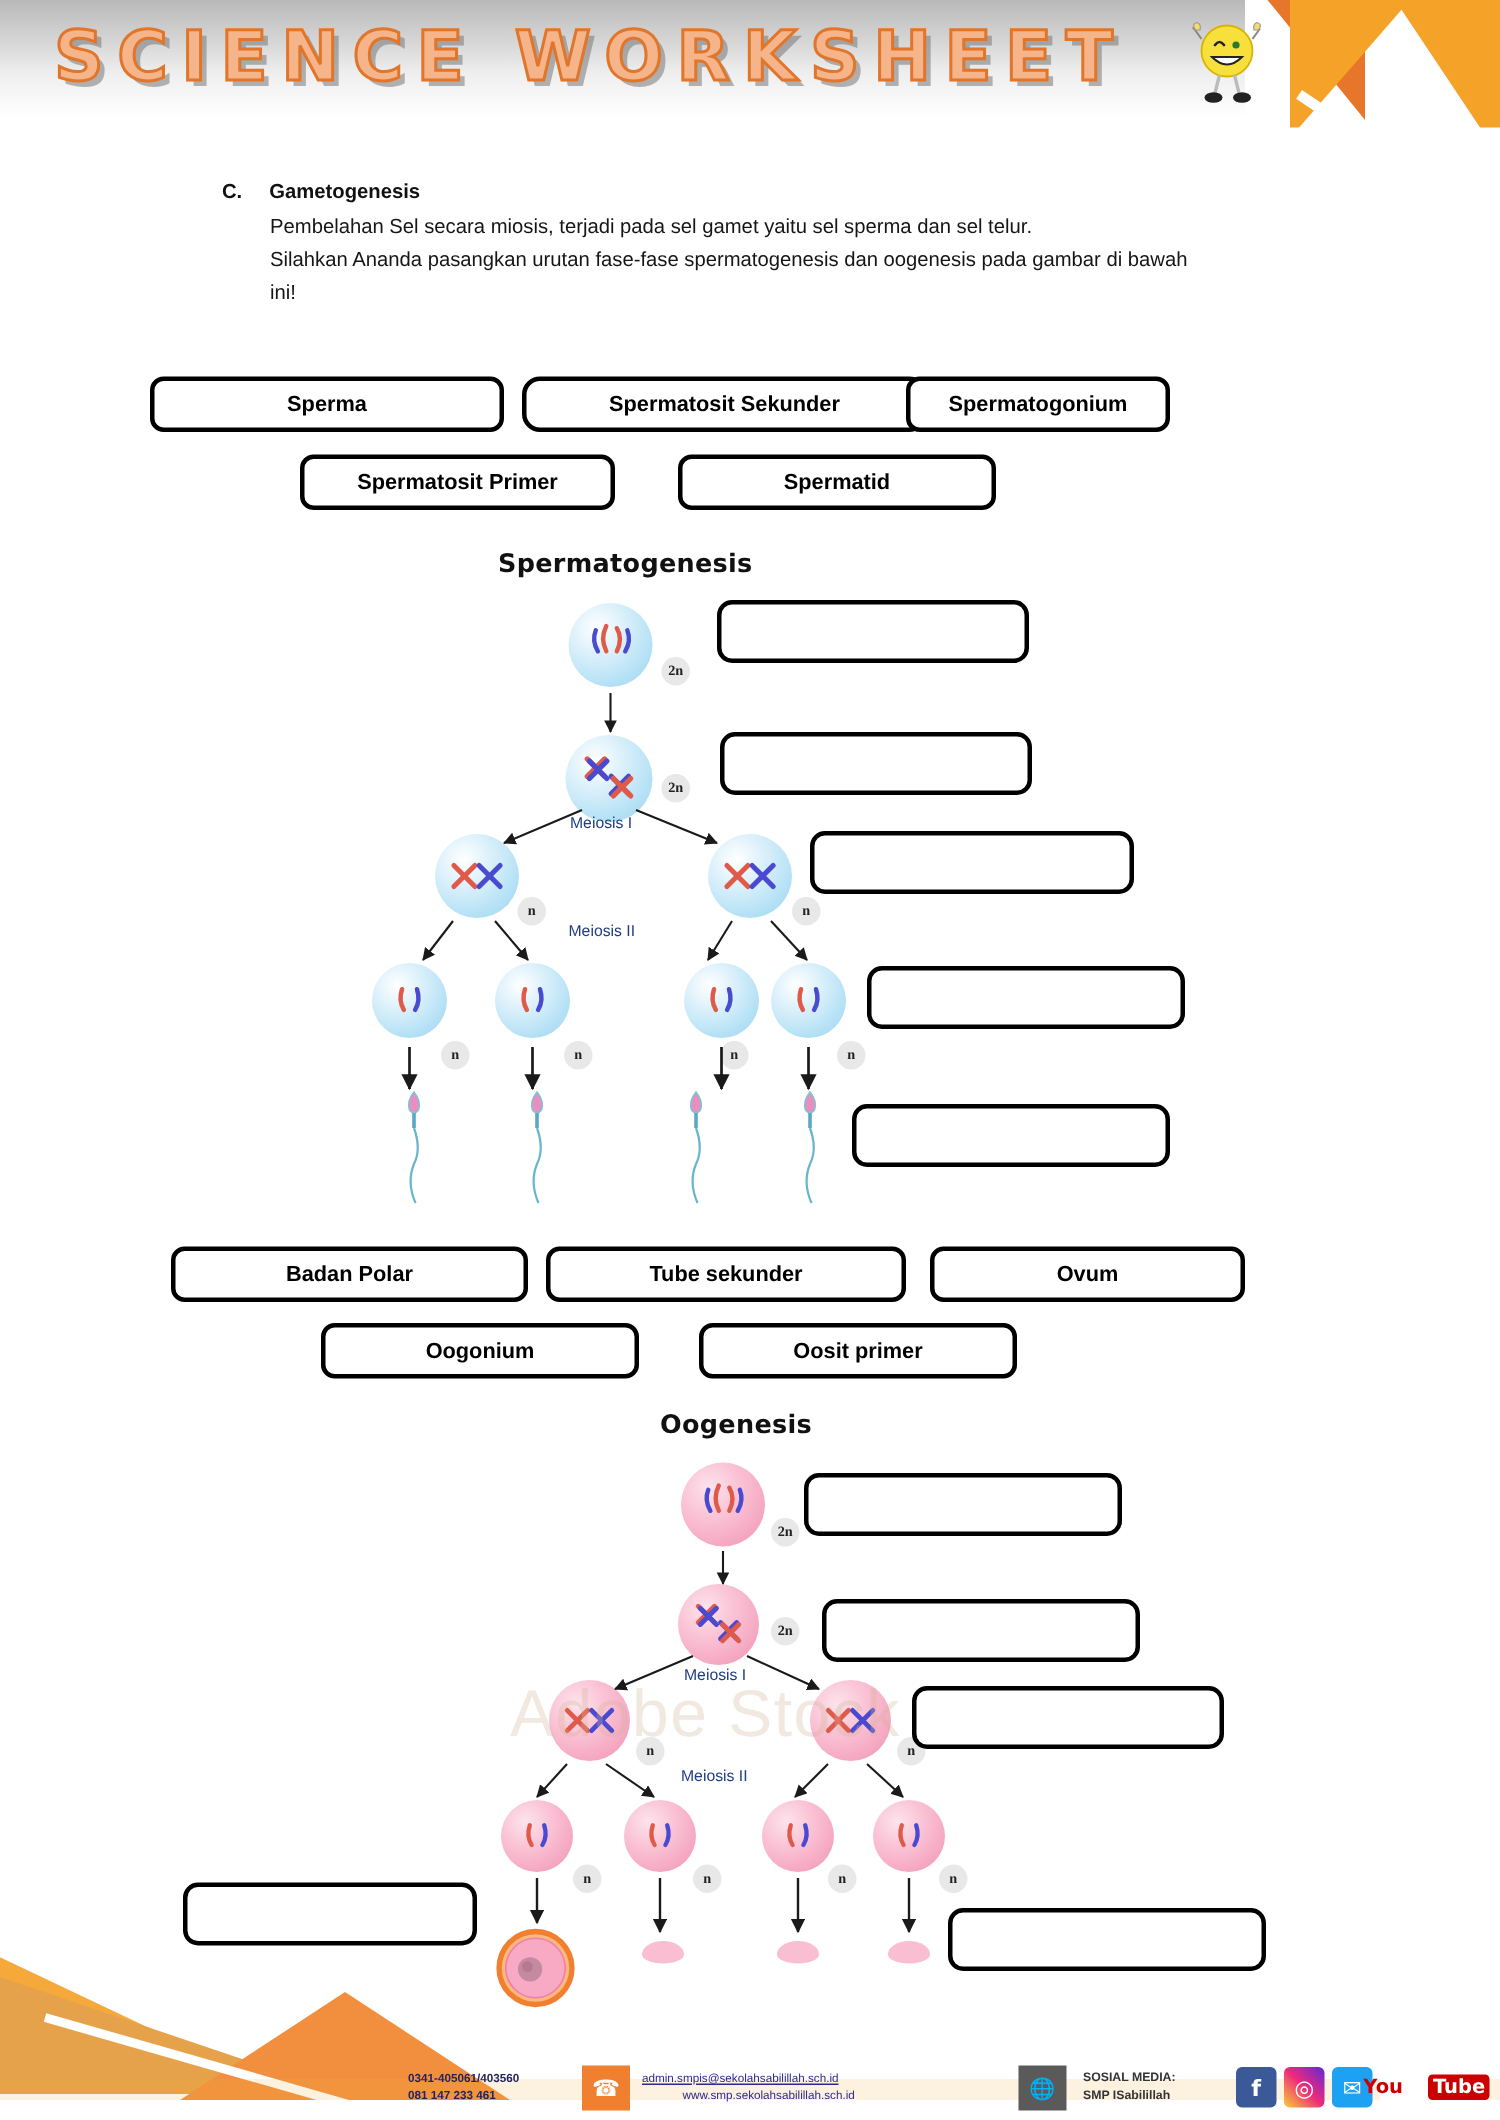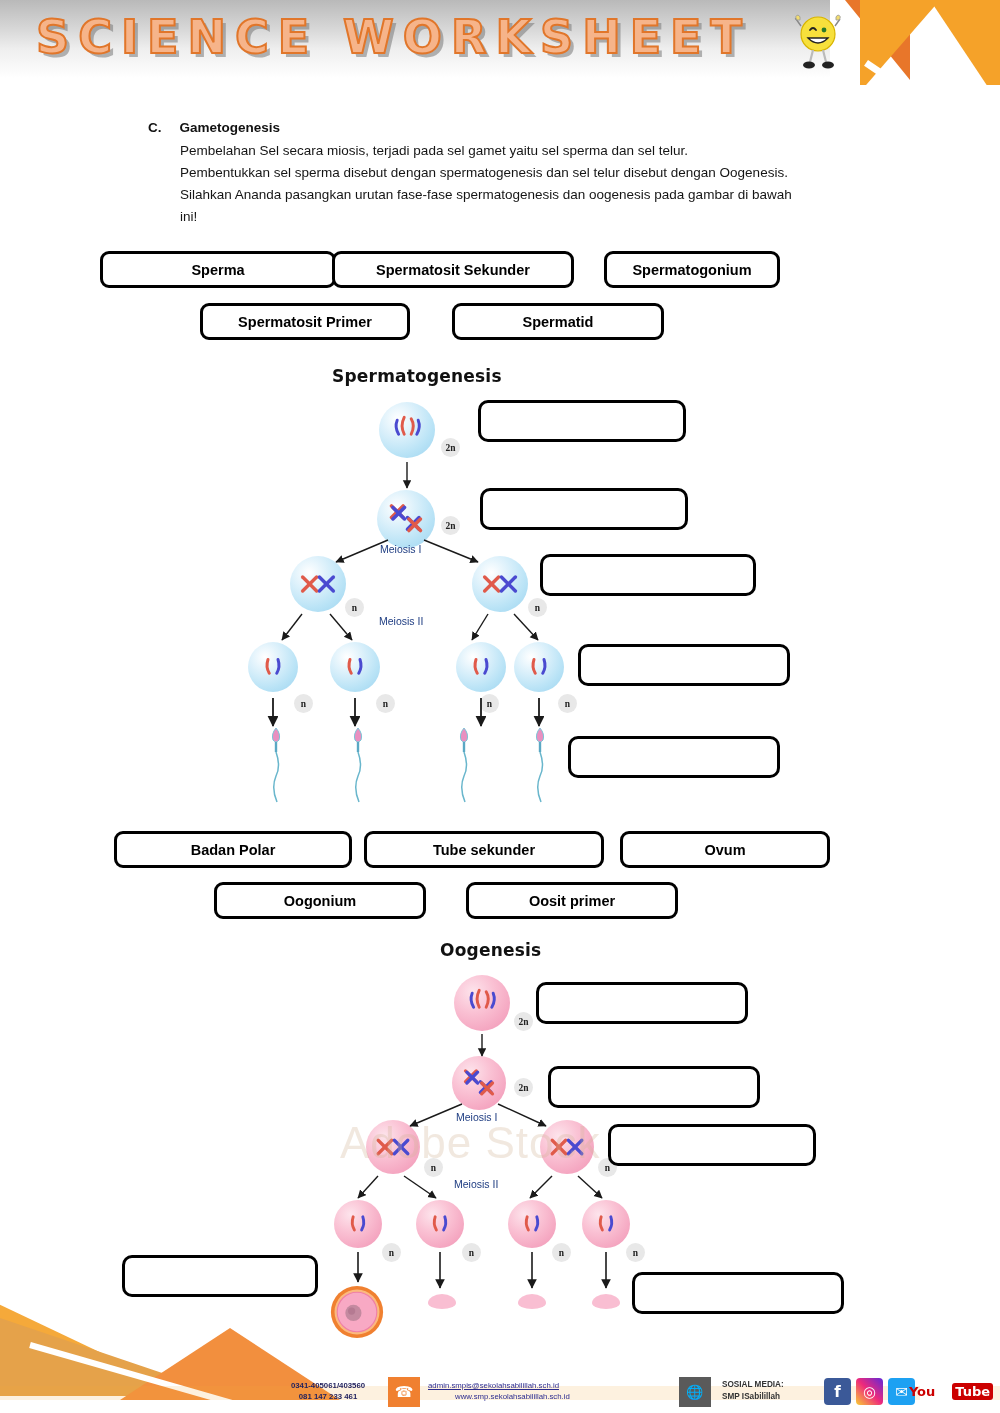--- a/index.html
+++ b/index.html
@@ -196,21 +196,21 @@
          border-right: 230px solid transparent; border-bottom: 78px solid #e5a24a; }
   .fs3 { left: 120px; top: 28px; width: 0; height: 0;
          border-left: 110px solid transparent; border-right: 110px solid transparent;
          border-bottom: 72px solid #f28f3e; }
   .fs4 { left: 30px; top: 42px; width: 300px; height: 6px; background: #ffffff;
          transform: rotate(16deg); transform-origin: left center; }
   .fs5 { left: 0px; top: 86px; width: 1000px; height: 14px; background: #f5a93a; opacity: 0.16; }
 
   .ft-block { position: absolute; font-size: 7.8px; color: #2b2b6b; line-height: 1.42;
               font-family: "Liberation Sans", sans-serif; white-space: nowrap; }
-  .ft-phone { left: 272px; top: 1380px; text-align: center; width: 112px; color: #23235e; font-weight: bold; }
+  .ft-phone { left: 272px; top: 1380px; text-align: left; width: 112px; color: #23235e; font-weight: bold; }
   .ft-icon-phone { position: absolute; left: 388px; top: 1377px; width: 32px; height: 30px;
                    background: #f08030; display: flex; align-items: center; justify-content: center;
                    color: #fff; font-size: 15px; }
   .ft-mail { left: 428px; top: 1380px; color: #2b2b8f; text-decoration: underline; }
   .ft-web  { left: 455px; top: 1391px; color: #2b2b8f; }
   .ft-icon-glob { position: absolute; left: 679px; top: 1377px; width: 32px; height: 30px;
                   background: #5a5a5a; display: flex; align-items: center; justify-content: center;
                   color: #eee; font-size: 14px; }
   .ft-sm { left: 722px; top: 1379px; color: #333; font-weight: bold; font-size: 8.2px; }
   .sm-icon { position: absolute; top: 1378px; width: 27px; height: 27px; border-radius: 4px;
@@ -251,30 +251,29 @@
     <div class="hdr-shape hs3"></div>
     <div class="hdr-shape hs5"></div>
   </div>
 
   <div id="instructions">
     <div class="instr-head">
       <span>C.</span>
       <span>Gametogenesis</span>
     </div>
     <div class="instr-line">Pembelahan Sel secara miosis, terjadi pada sel gamet yaitu sel sperma dan sel telur.</div>
-    <div class="instr-line">Pembentukkan sel sperma disebut dengan spermatogenesis dan sel telur disebut dengan Oogenesis.</div>
     <div class="instr-line">Silahkan Ananda pasangkan urutan fase-fase spermatogenesis dan oogenesis pada gambar di bawah</div>
     <div class="instr-line">ini!</div>
   </div>
 
   <div id="dynamic-layer">
       <div class="wb-box" style="left: 100px; top: 251px; width: 236px; height: 37px;">
         <span>Sperma</span>
       </div>
-      <div class="wb-box" style="left: 332px; top: 251px; width: 242px; height: 37px;">
+      <div class="wb-box" style="left: 348px; top: 251px; width: 270px; height: 37px; border-radius: 12px;">
         <span>Spermatosit Sekunder</span>
       </div>
       <div class="wb-box" style="left: 604px; top: 251px; width: 176px; height: 37px;">
         <span>Spermatogonium</span>
       </div>
       <div class="wb-box" style="left: 200px; top: 303px; width: 210px; height: 37px;">
         <span>Spermatosit Primer</span>
       </div>
       <div class="wb-box" style="left: 452px; top: 303px; width: 212px; height: 37px;">
         <span>Spermatid</span>

